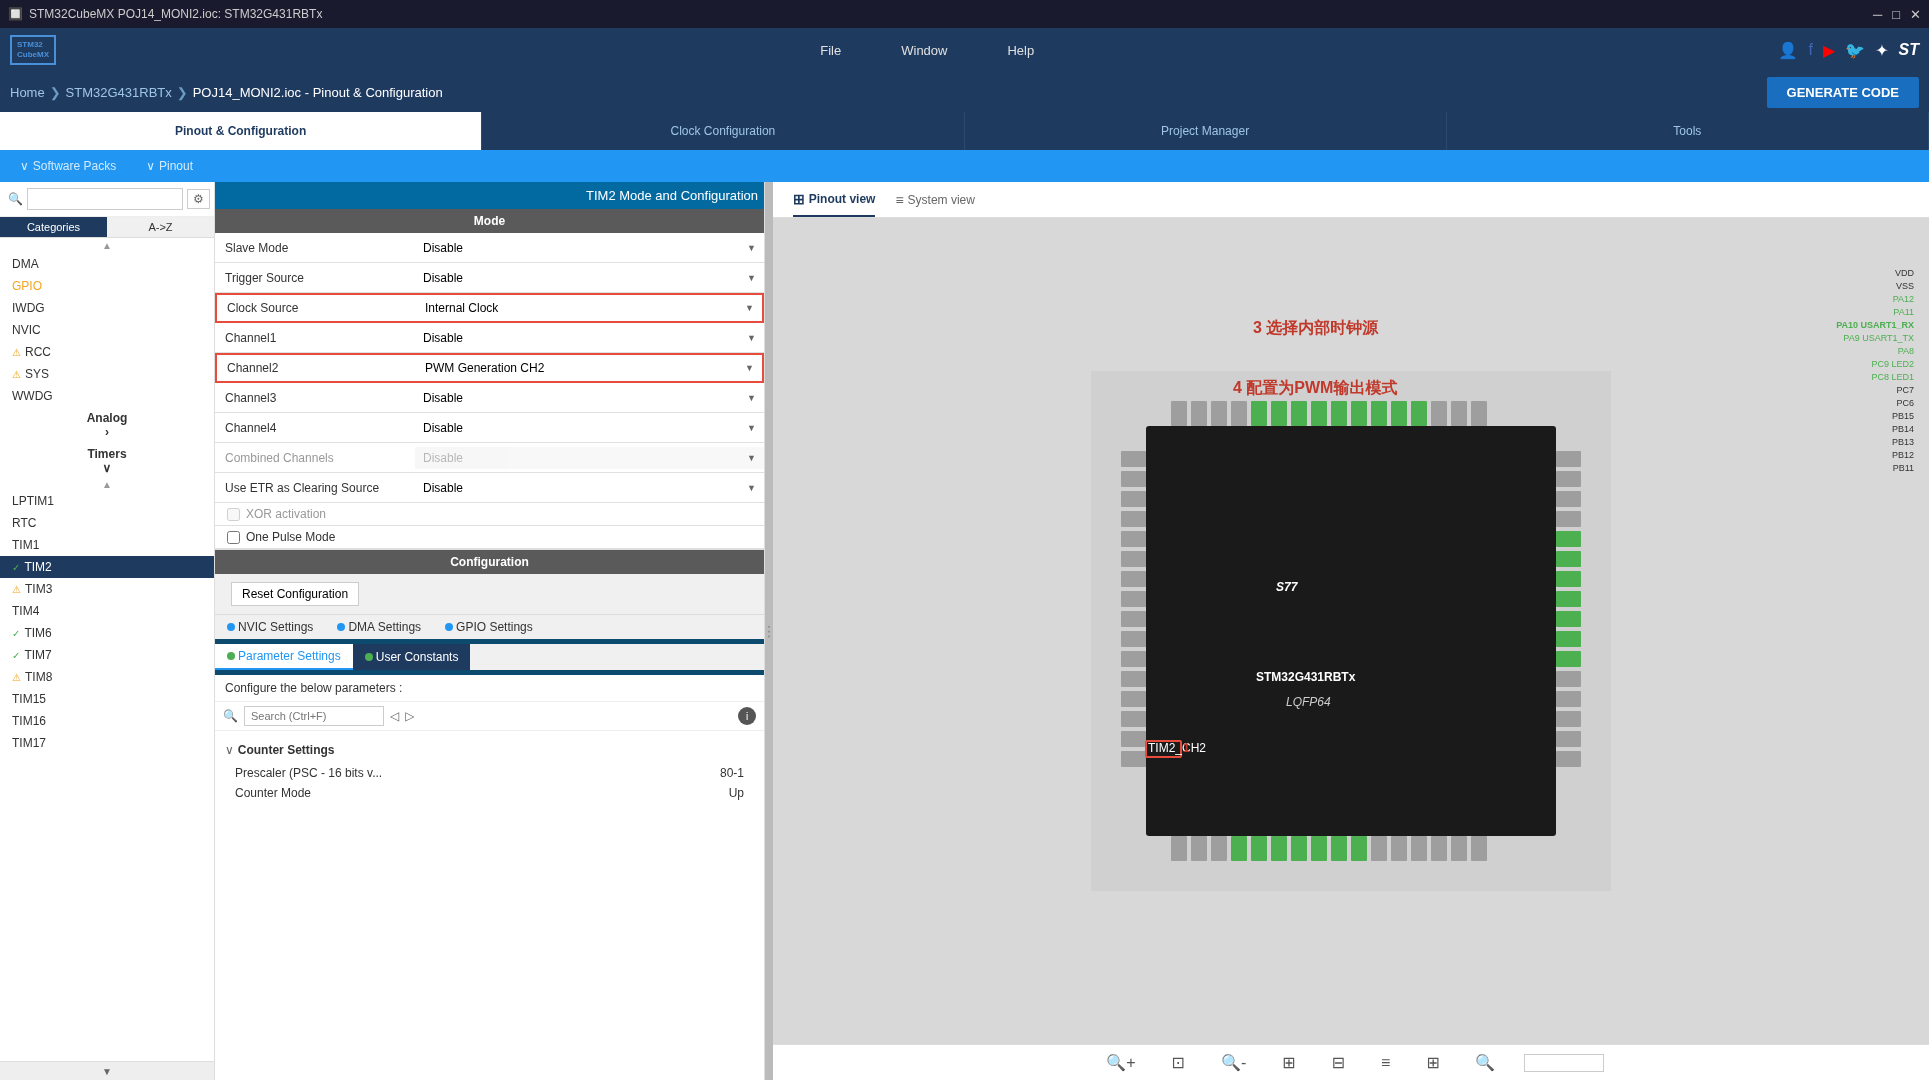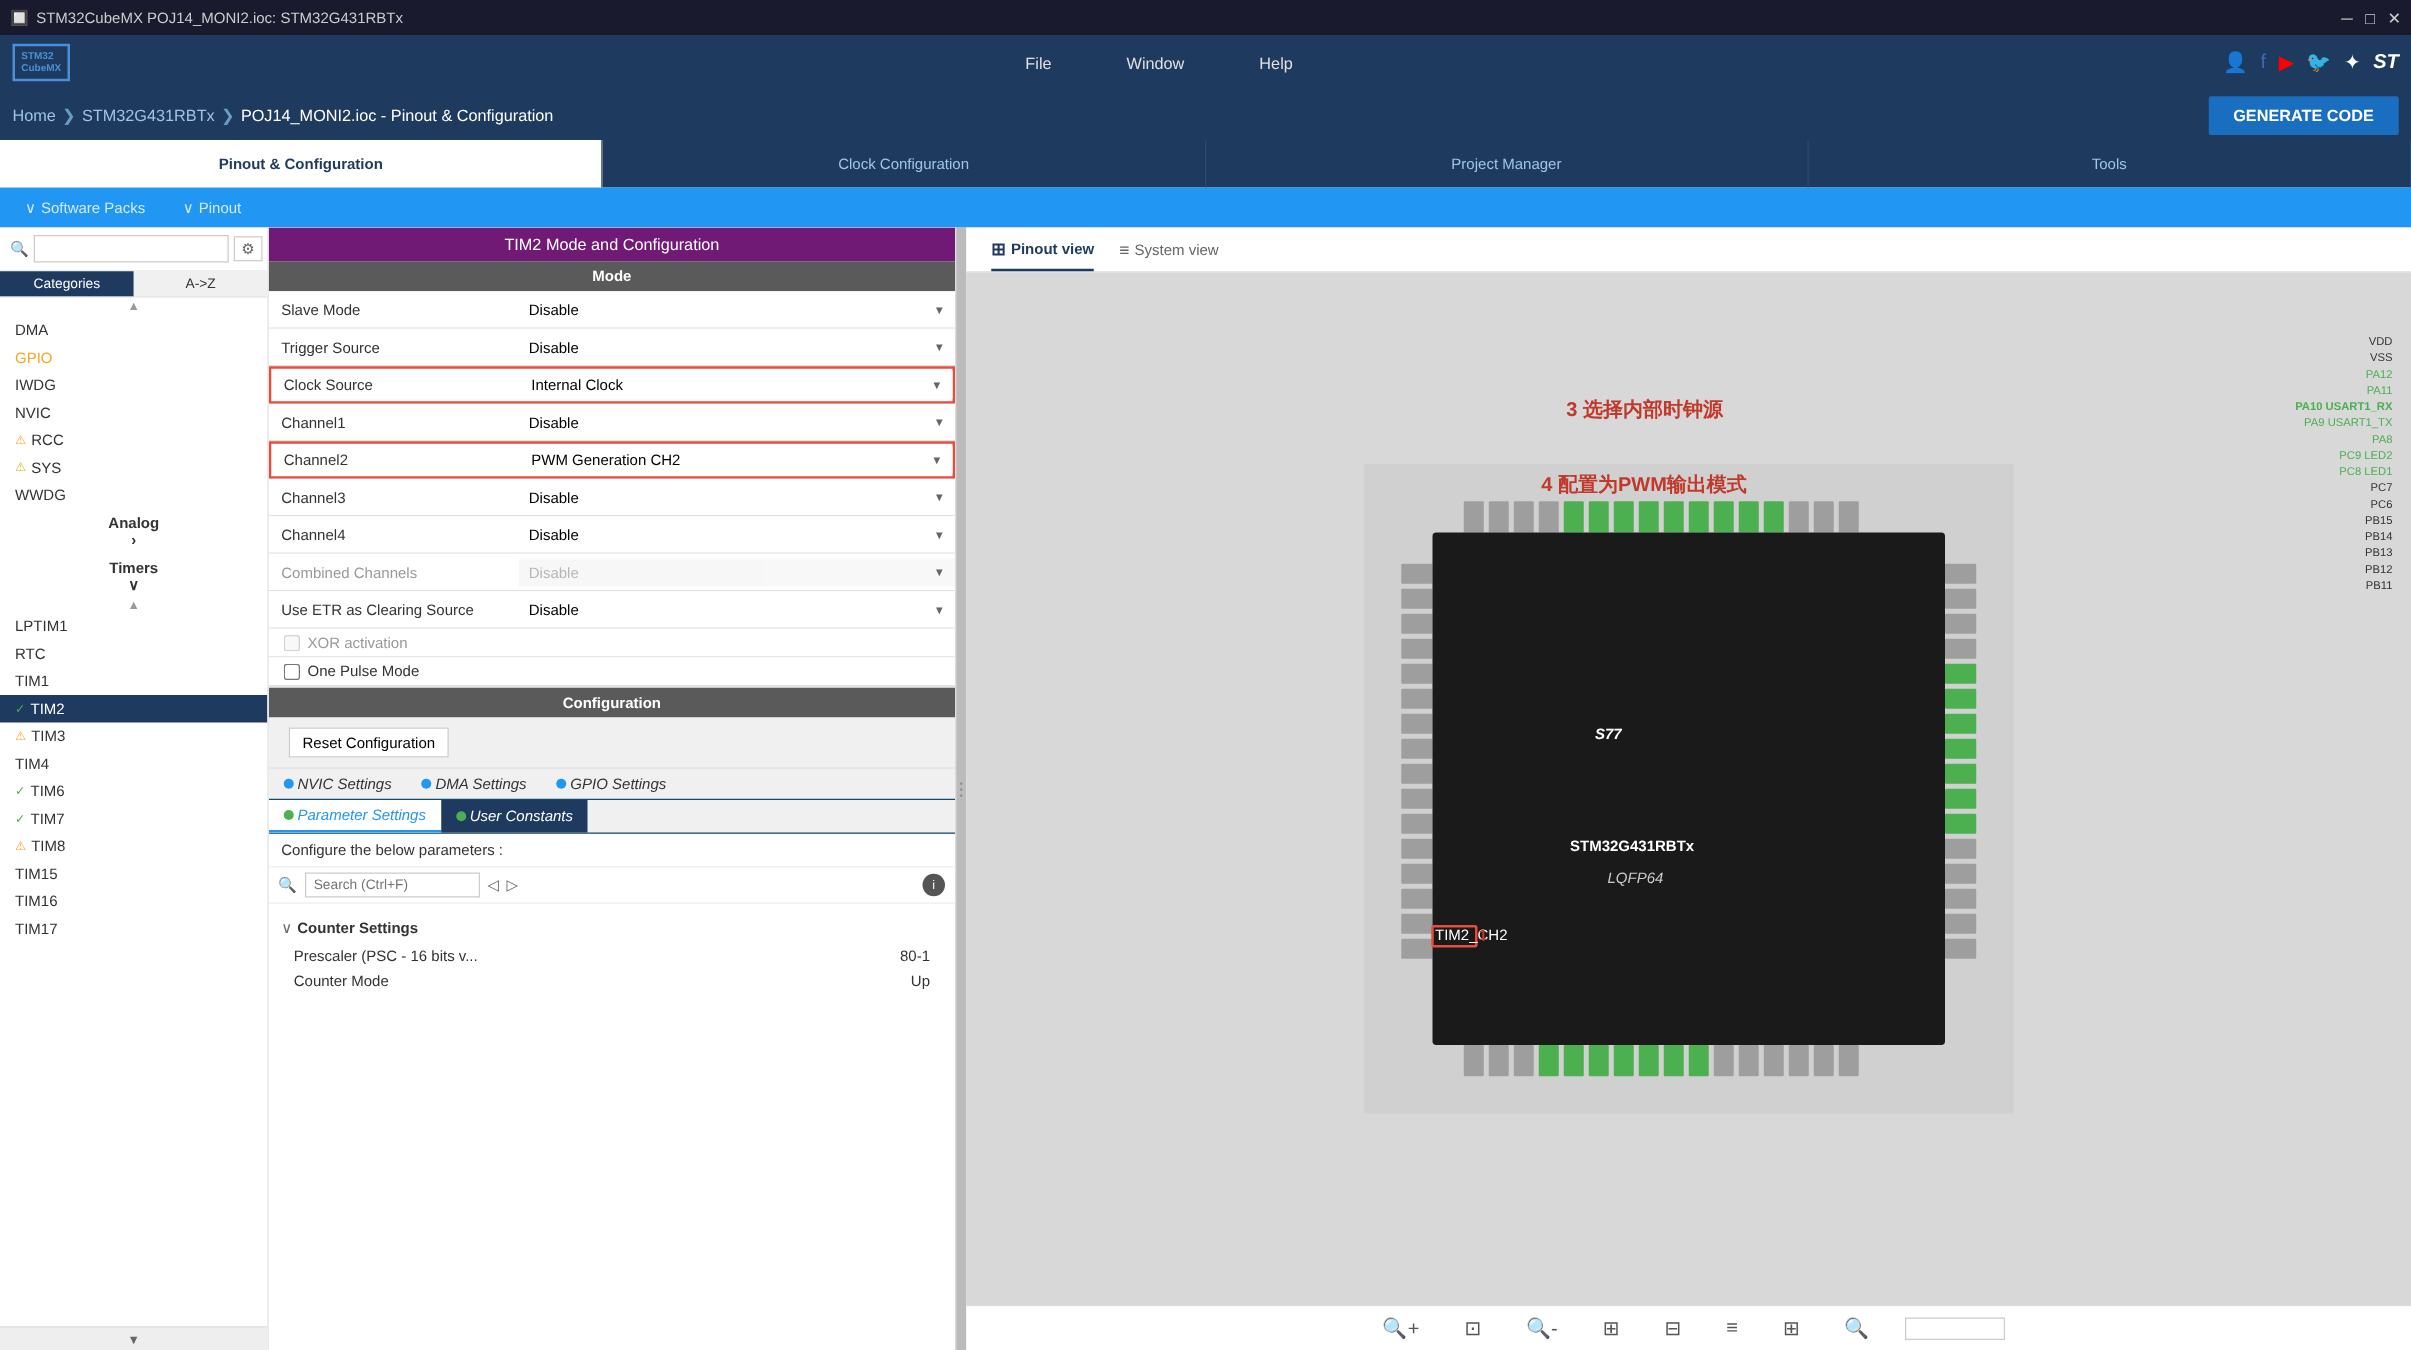--- a/index.html
+++ b/index.html
@@ -129,23 +129,23 @@
     .center-panel {
       flex: 1;
       background: #f8f8f8;
       display: flex;
       flex-direction: column;
       overflow: hidden;
       border-right: 1px solid #ddd;
       max-width: 550px;
     }
     .panel-header {
-      background: #701a75;
+      background: #0369a1;
       color: white;
-      text-align: center;
+      text-align: right;
       padding: 6px;
       font-size: 13px;
     }
     .section-header {
       background: #5a5a5a;
       color: white;
       text-align: center;
       padding: 5px;
       font-size: 12px;
       font-weight: bold;
@@ -200,24 +200,23 @@
     .bottom-config {
       background: white;
       border-top: 1px solid #ddd;
       flex: 1;
       overflow: hidden;
       display: flex;
       flex-direction: column;
     }
     .config-tabs-row {
       display: flex;
-      border-bottom: 1px solid #0c4a6e;
+      border-bottom: 5px solid #0c4a6e;
       background: #f0f0f0;
       flex-wrap: wrap;
-      font-style: italic;
     }
     .config-tab {
       padding: 5px 12px;
       font-size: 11px;
       cursor: pointer;
       border: none;
       background: none;
       color: #333;
       display: flex;
       align-items: center;

